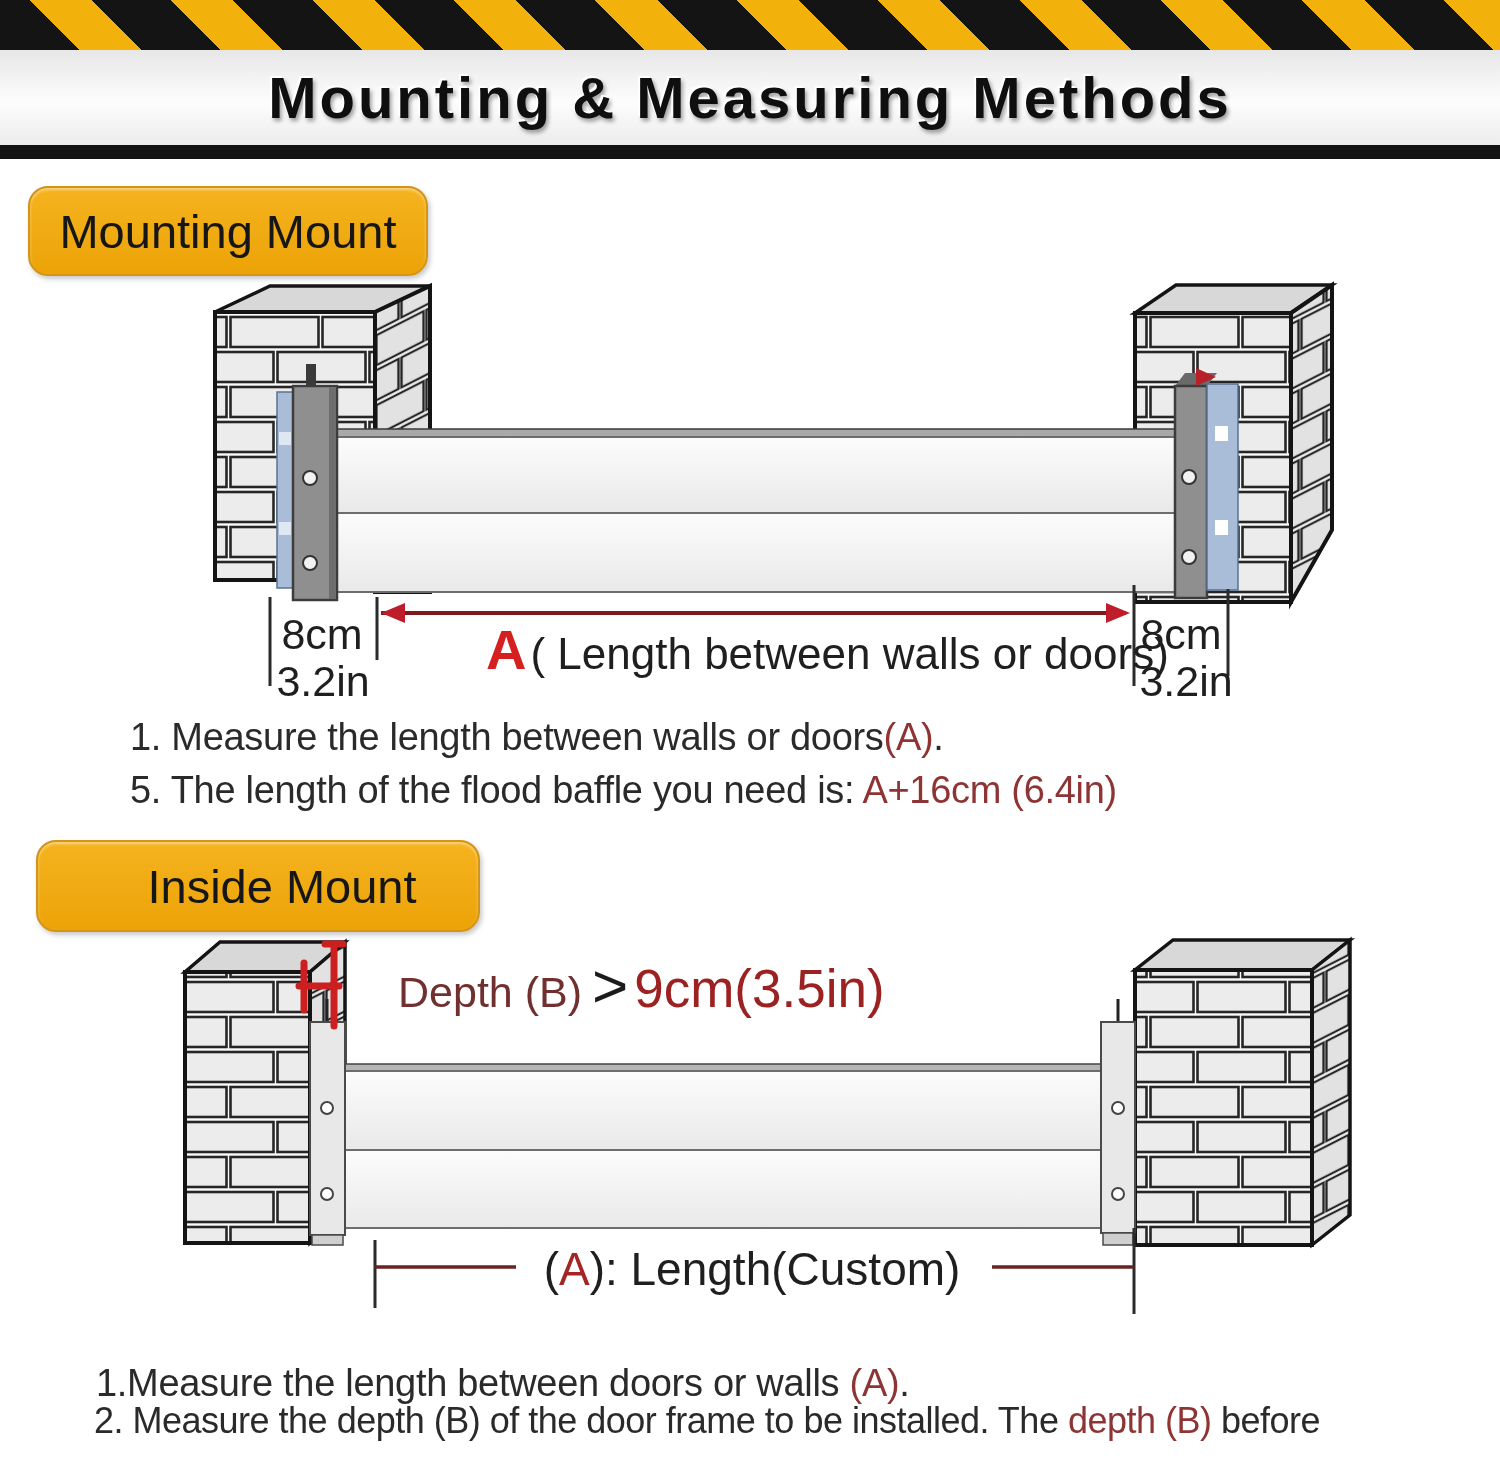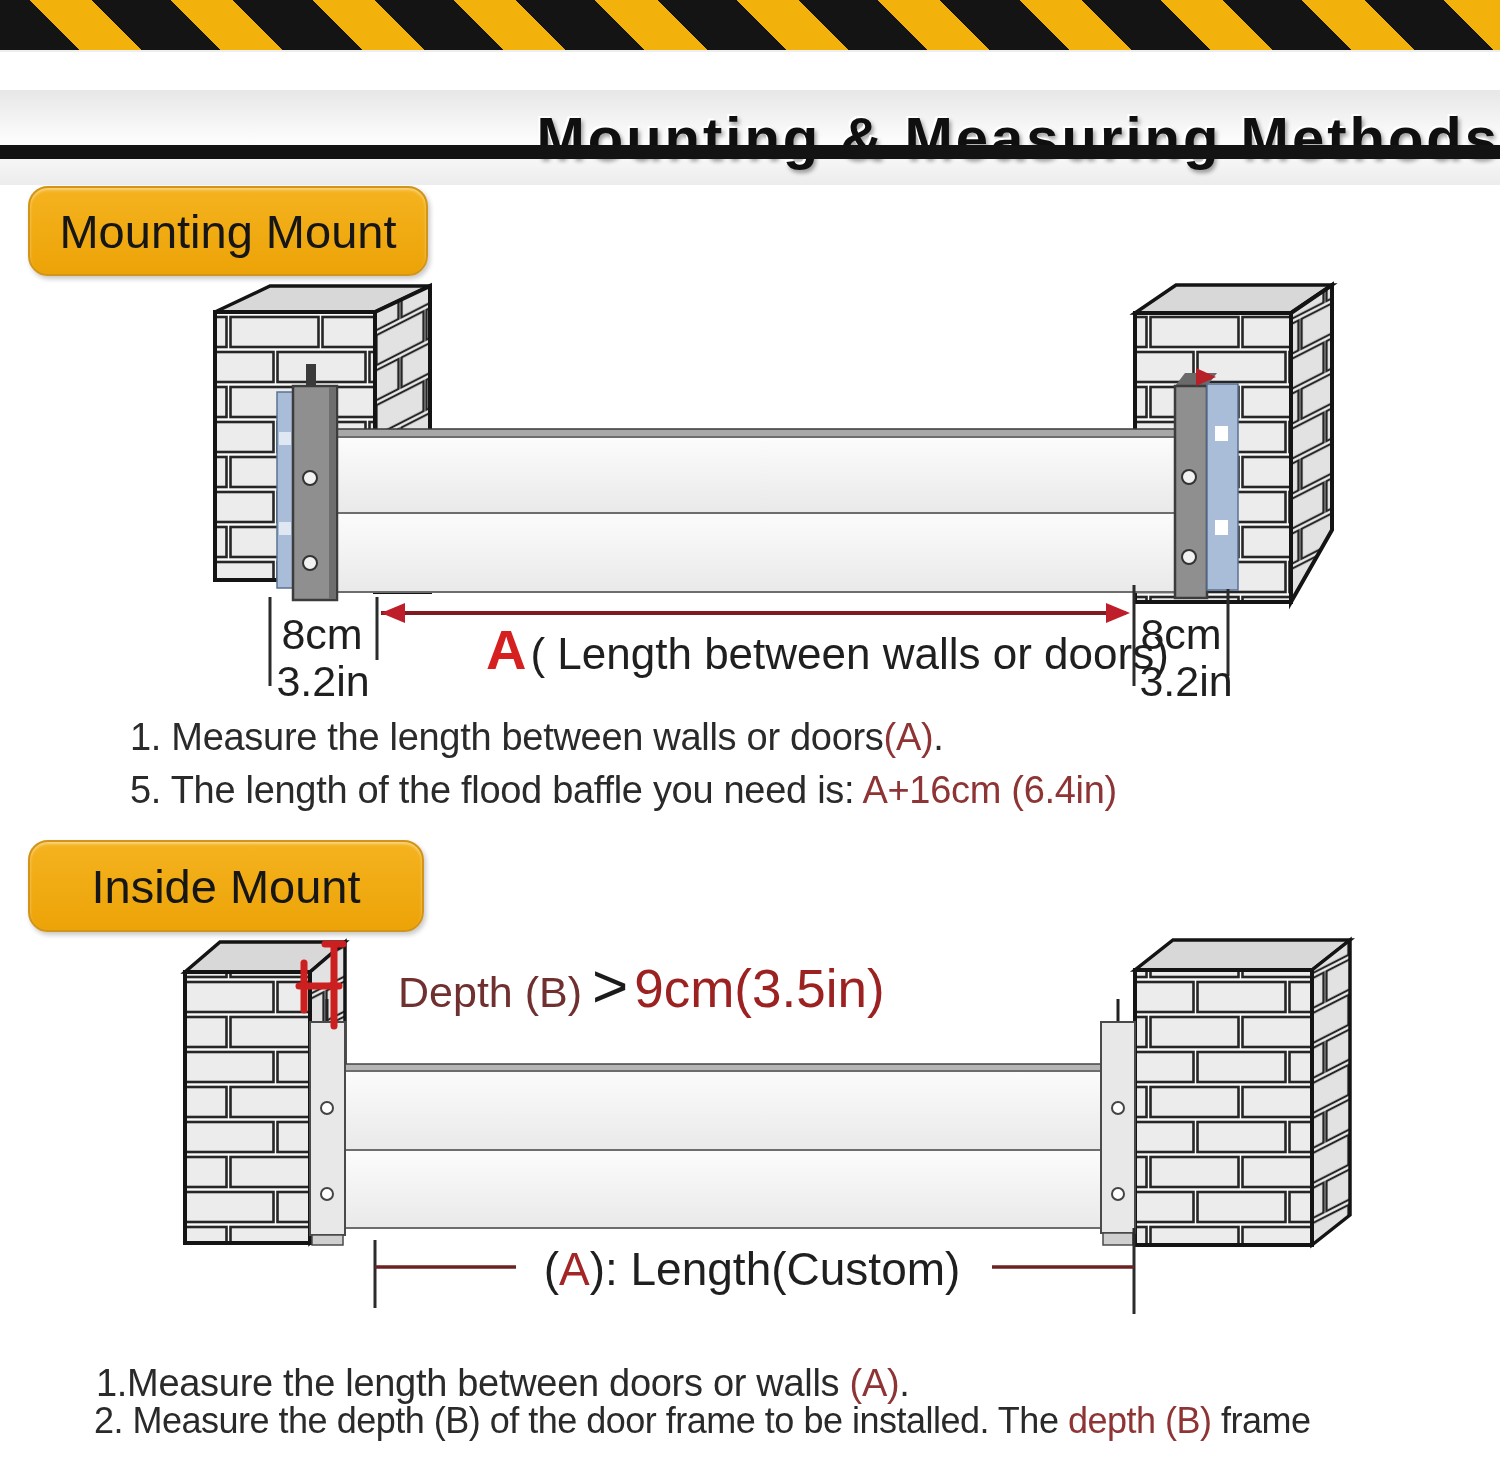--- a/index.html
+++ b/index.html
@@ -9,38 +9,38 @@
   }
   
   .hazard {
     position:absolute; top:0; left:0; width:100%; height:50px;
     background:repeating-linear-gradient(45deg,#141414 0 56px,#F2B20B 56px 100px);
     border-bottom:2px solid #eeeeee;
   }
   .titleband {
     position:absolute; top:50px; left:0; width:100%; height:95px;
     background:linear-gradient(180deg,#e7e7e7 0%,#fdfdfd 55%,#ececec 100%);
-    display:flex; align-items:center; justify-content:flex-end;margin-top:40px;
+    display:flex; align-items:center; justify-content:center;
   }
   .titleband h1 {
     margin:0; font-size:58px; font-weight:bold; letter-spacing:3px; color:#0f0f0f;
     text-shadow:-2px -2px 0 #ffffff, 2px 3px 4px rgba(0,0,0,.38);
   }
   .blackbar { position:absolute; top:145px; left:0; width:100%; height:14px; background:#131313; }
 
   
   .badge {
     position:absolute; display:flex; align-items:center; justify-content:center;
     background:linear-gradient(180deg,#f5b31f,#eca307);
     border:2px solid #d3941a; border-radius:20px;
     box-shadow:2px 3px 5px rgba(0,0,0,.22), inset 0 2px 3px rgba(255,255,255,.45);
     font-size:47px; color:#161616; white-space:nowrap;
   }
   .badge-outside { left:28px; top:186px; width:396px; height:86px; }
-  .badge-inside  { left:28px; top:840px; width:392px; height:88px; }
+  .badge-inside  { left:36px; top:840px; width:392px; height:88px;padding-left:48px; }
 
   
   svg.scene { position:absolute; top:0; left:0; width:1500px; height:1475px; }
   svg.scene text { font-family:"Liberation Sans", sans-serif; fill:#1f1f1f; }
 
   
   .step { position:absolute; color:#2a2a2a; white-space:nowrap; }
   .o-step1 { left:130px; top:716px; font-size:38px; letter-spacing:-0.3px; }
   .o-step2 { left:130px; top:769px; font-size:38px; letter-spacing:-0.3px; }
   .i-step1 { left:96px;  top:1342px; font-size:38px; letter-spacing:-0.3px;margin-top:20px; }
@@ -204,16 +204,16 @@
     </div>
   <div class="badge badge-inside">
       <span>Inside Mount</span>
     </div>
 
   <div class="step o-step1"><span>1. Measure the length between walls or doors</span><span class="maroon">(A)</span><span>.</span></div>
   <div class="step o-step2"><span>5. The length of the flood baffle you need is: </span><span class="maroon">A+16cm (6.4in)</span></div>
 
   <div class="step i-step1"><span>1.Measure the length between doors or walls </span><span class="maroon">(A)</span><span>.</span></div>
   <div class="step i-step2">
-    <div><span>2. Measure the depth (B) of the door frame to be installed. The </span><span class="maroon">depth (B)</span><span> frame</span></div>
+    <div><span>2. Measure the depth (B) of the door frame to be installed. The </span><span class="maroon">depth (B)</span><span> before</span></div>
   </div>
 
 </div>
 
 </body></html>

